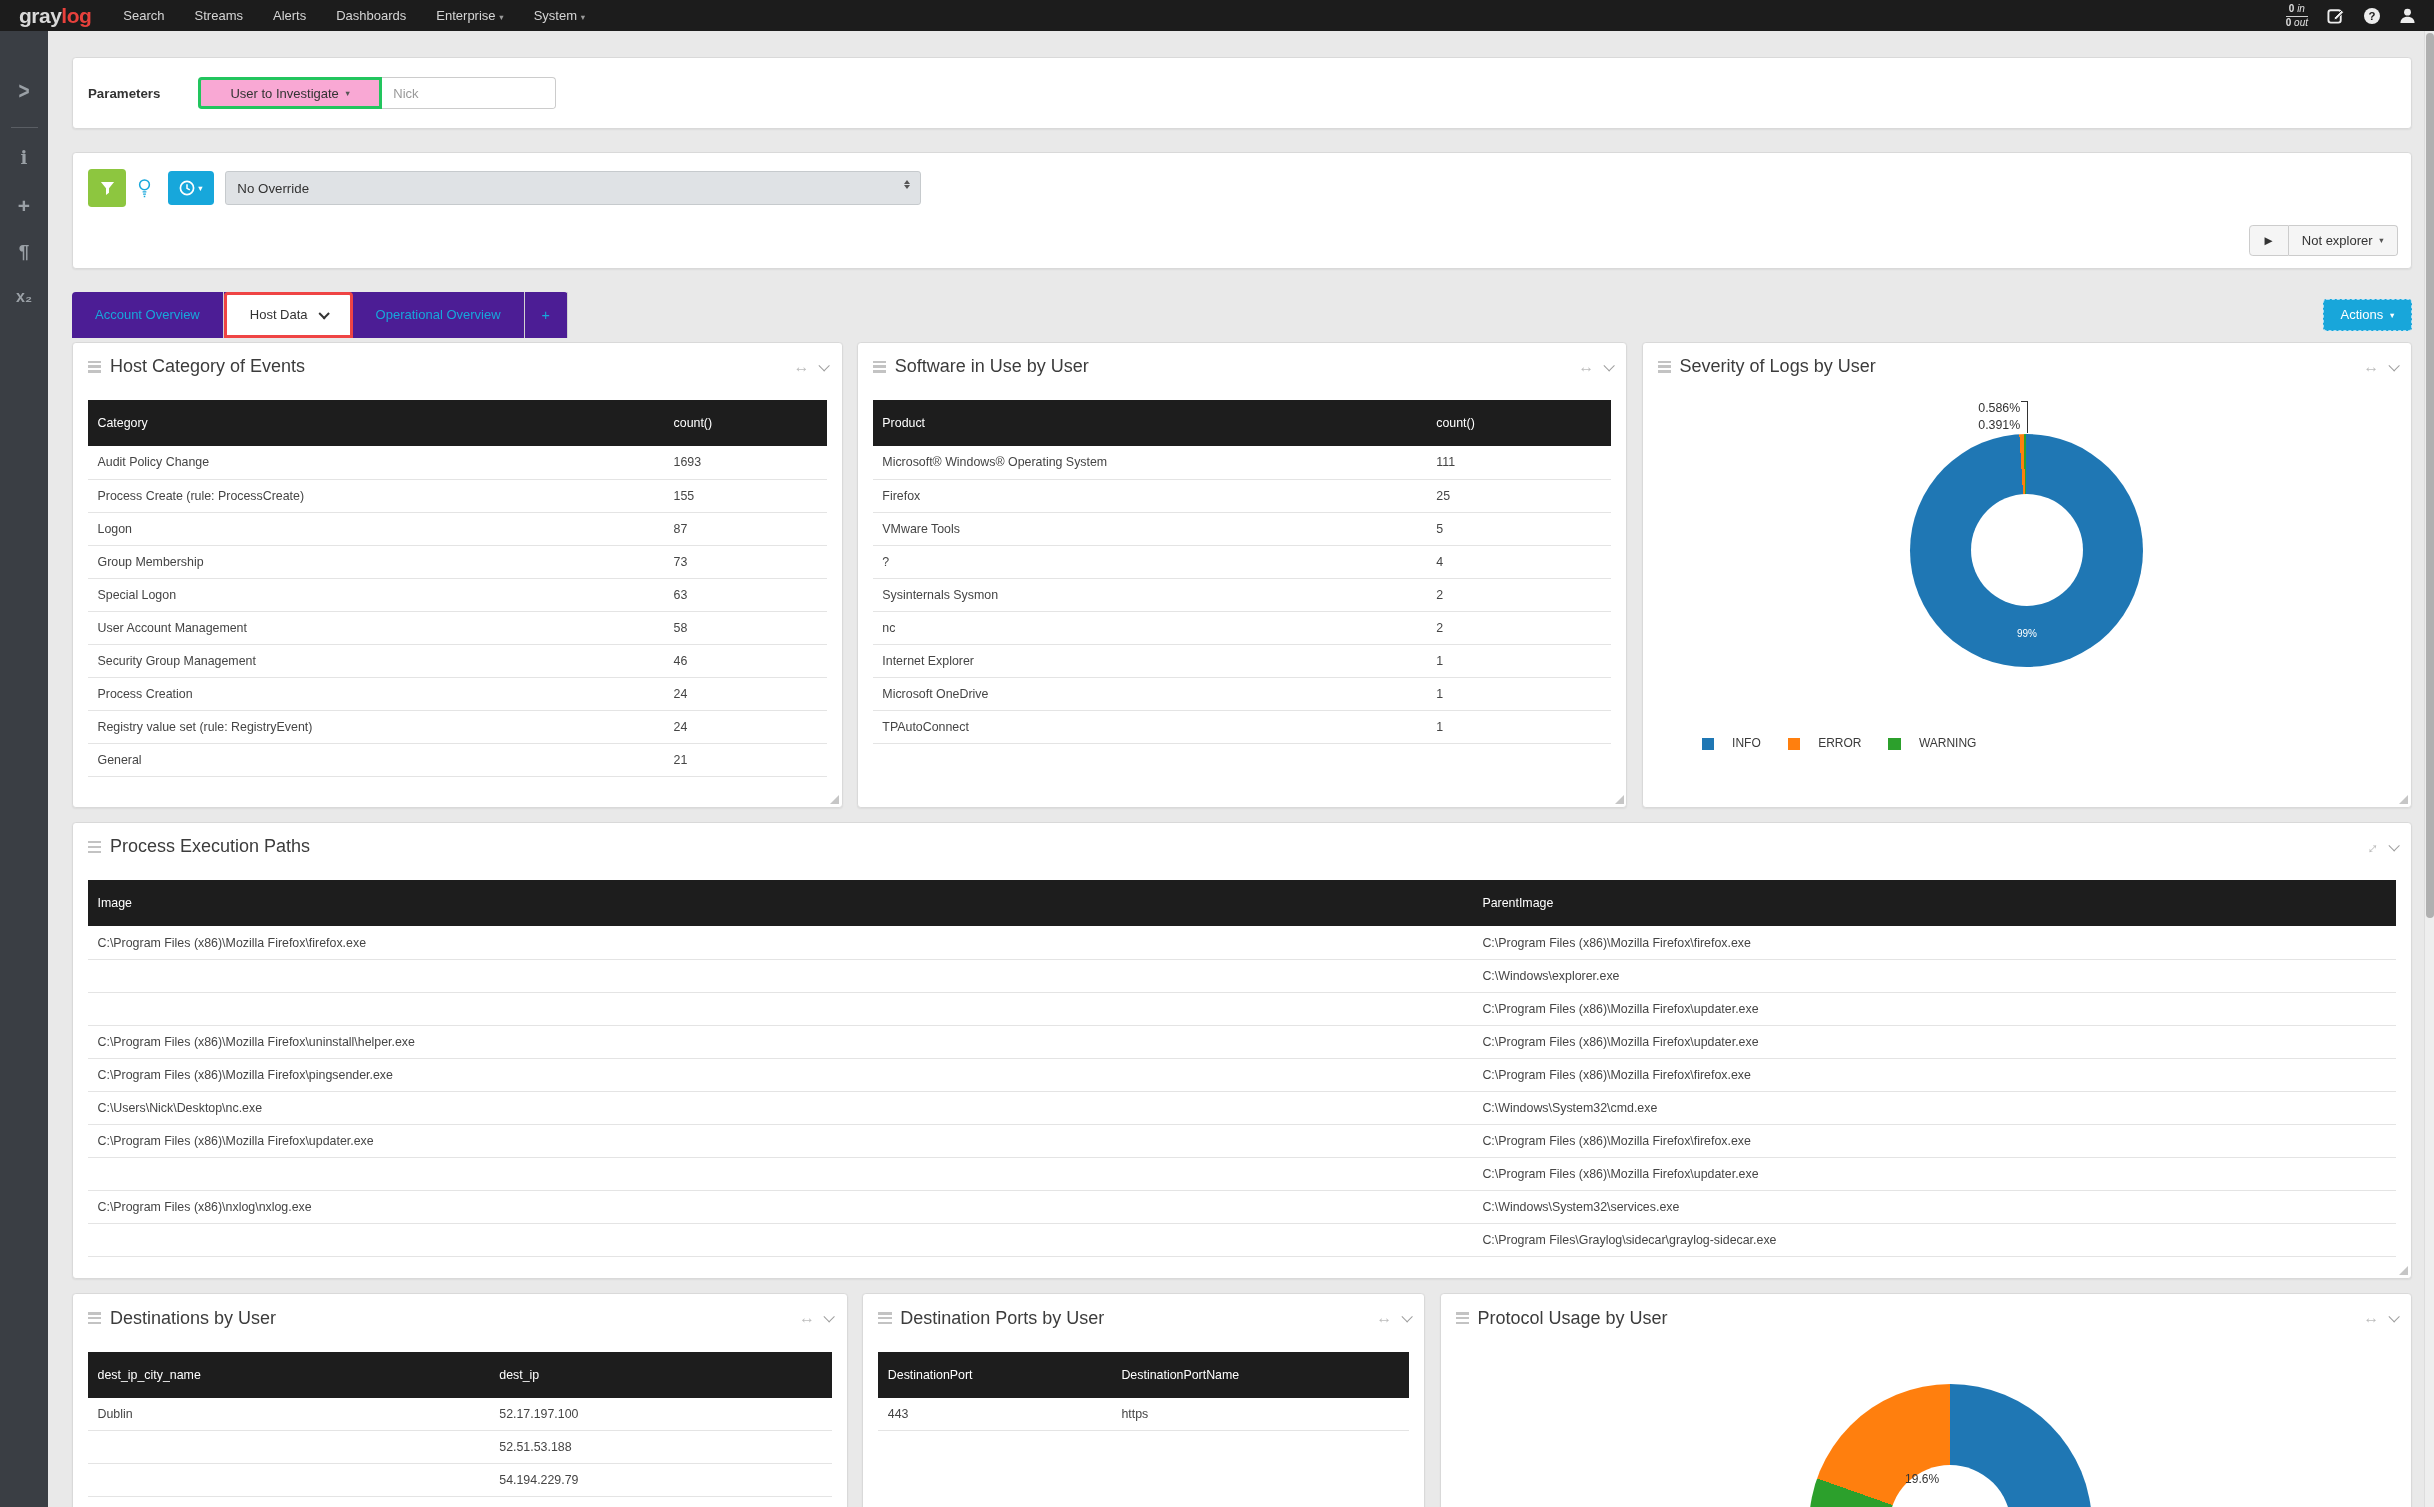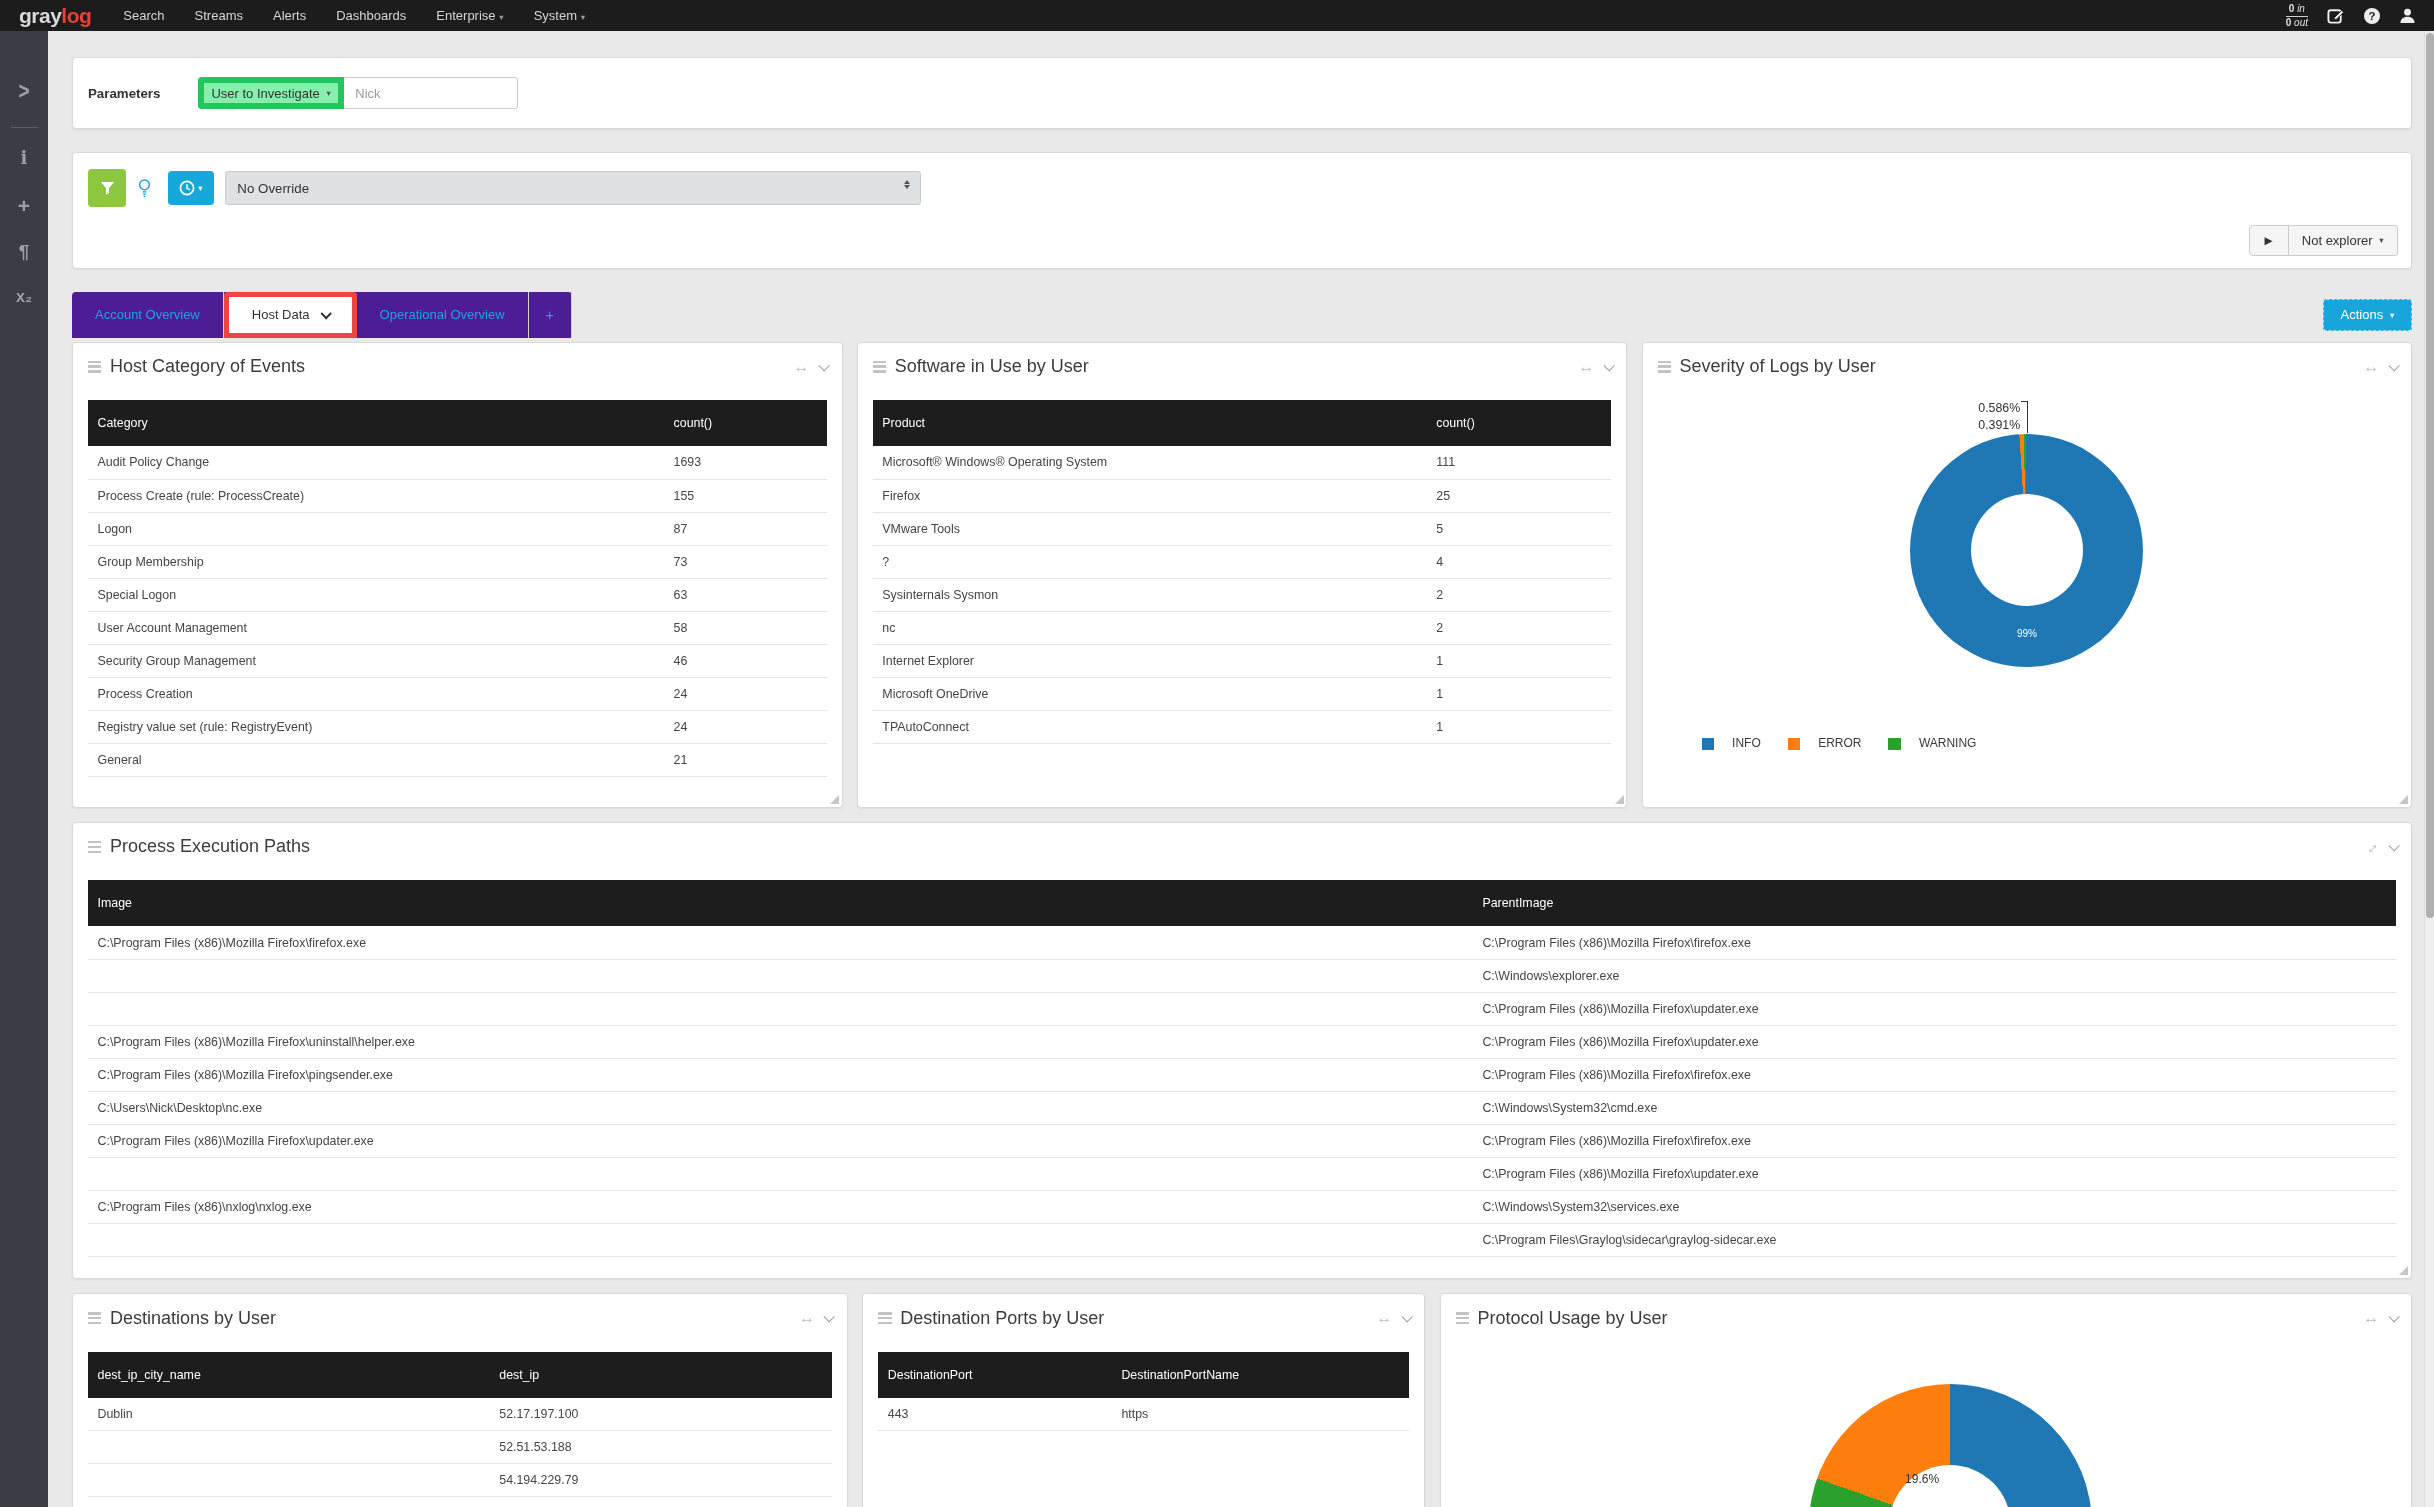--- a/index.html
+++ b/index.html
@@ -40,22 +40,22 @@
   .vscroll-thumb { position:absolute; top:1.9px; left:1px; width:8.6px; height:885px; background:#b0b0b0; border-radius:4.8px; cursor:pointer; }
 
   
   .content { position:absolute; top:31px; left:48px; right:11.4px; bottom:0; padding:26px 11.4px 0 24px; }
   .card { background:#fff; border:1px solid #d9d9d9; border-radius:3.8px; box-shadow:0 1px 1.9px rgba(0,0,0,.06); }
 
   
   .param-card { height:72px; display:flex; align-items:center; padding:0 15px; margin-bottom:23px; }
   .param-label { font-size:13.3px; font-weight:bold; color:#333; margin-right:38px; }
   .param-group { display:flex; }
-  .param-dd { height:32px; background:#86efac; border:6px solid #22c55e; border-radius:3.8px 0 0 3.8px;
-              font-size:13px; color:#333; padding:0 7px; display:flex; align-items:center; cursor:pointer; }
+  .param-dd { height:32px; background:#f9a8d4; border:3px solid #22c55e; border-radius:3.8px 0 0 3.8px;
+              font-size:13px; color:#333; padding:0 29px; display:flex; align-items:center; cursor:pointer; }
   .param-dd .caret { font-size:8.6px; margin-left:6.7px; color:#555; }
   .param-input { height:32px; width:174px; border:1px solid #ccc; border-left:none; border-radius:0 3.8px 3.8px 0;
                  padding:0 11.4px; font-size:13px; color:#999; outline:none; font-family:"Liberation Sans",sans-serif; }
 
   
   .filter-card { height:117px; padding:16px 15px; position:relative; margin-bottom:21px; }
   .filter-row { display:flex; align-items:center; gap:11.4px; }
   .filter-btn { width:38px; height:38px; background:#8dc63f; border:none; border-radius:3.8px;
                 display:flex; align-items:center; justify-content:center; cursor:pointer; flex:none; }
   .filter-input-wrap { flex:1; display:flex; align-items:center; border-left:1px solid #bbb; height:32px; padding-left:7.6px; margin-left:7.6px; }
@@ -77,21 +77,21 @@
               display:flex; align-items:center; justify-content:center; color:#333; font-size:10.5px; cursor:pointer; }
   .notupd-btn { height:31px; background:#f5f5f5; border:1px solid #ccc; border-left:none; border-radius:0 3.8px 3.8px 0;
                 display:flex; align-items:center; padding:0 13.3px; font-size:13px; color:#333; cursor:pointer; }
   .notupd-btn .caret { font-size:8.6px; margin-left:6.7px; color:#555; }
 
   
   .tabs-row { height:49px; display:flex; align-items:center; margin-bottom:2.9px; }
   .tabs { display:flex; height:46px; background:#4c1d95; border-radius:3.8px 3.8px 0 0; }
   .tab { height:46px; display:flex; align-items:center; padding:0 23px; font-size:13px; color:#17a7db;
          cursor:pointer; border-right:1px solid #d2d2d2; }
-  .tab.active { background:#fff; color:#333; border:5px solid #ef4444; border-radius:3.8px 3.8px 0 0; }
+  .tab.active { background:#fff; color:#333; border:3px solid #ef4444; border-radius:3.8px 3.8px 0 0; }
   .tab.plus { padding:0 17px; font-size:14.3px; }
   .tab-chev { display:inline-block; width:7.6px; height:7.6px; border-right:2.4px solid #333; border-bottom:2.4px solid #333;
               transform:rotate(45deg) translateY(-1.9px); margin-left:11.4px; }
   .actions-btn { margin-left:auto; height:32px; background:#18a6da; border:1px dashed #a9def5; border-radius:3.8px;
                  color:#fff; font-size:13px; padding:0 17px; display:flex; align-items:center; cursor:pointer; }
   .actions-btn .caret { font-size:8.6px; margin-left:6.7px; }
 
   
   .widget-row { display:flex; gap:14.3px; margin-bottom:14.3px; }
   .widget { position:relative; padding:13.3px 15px; }

